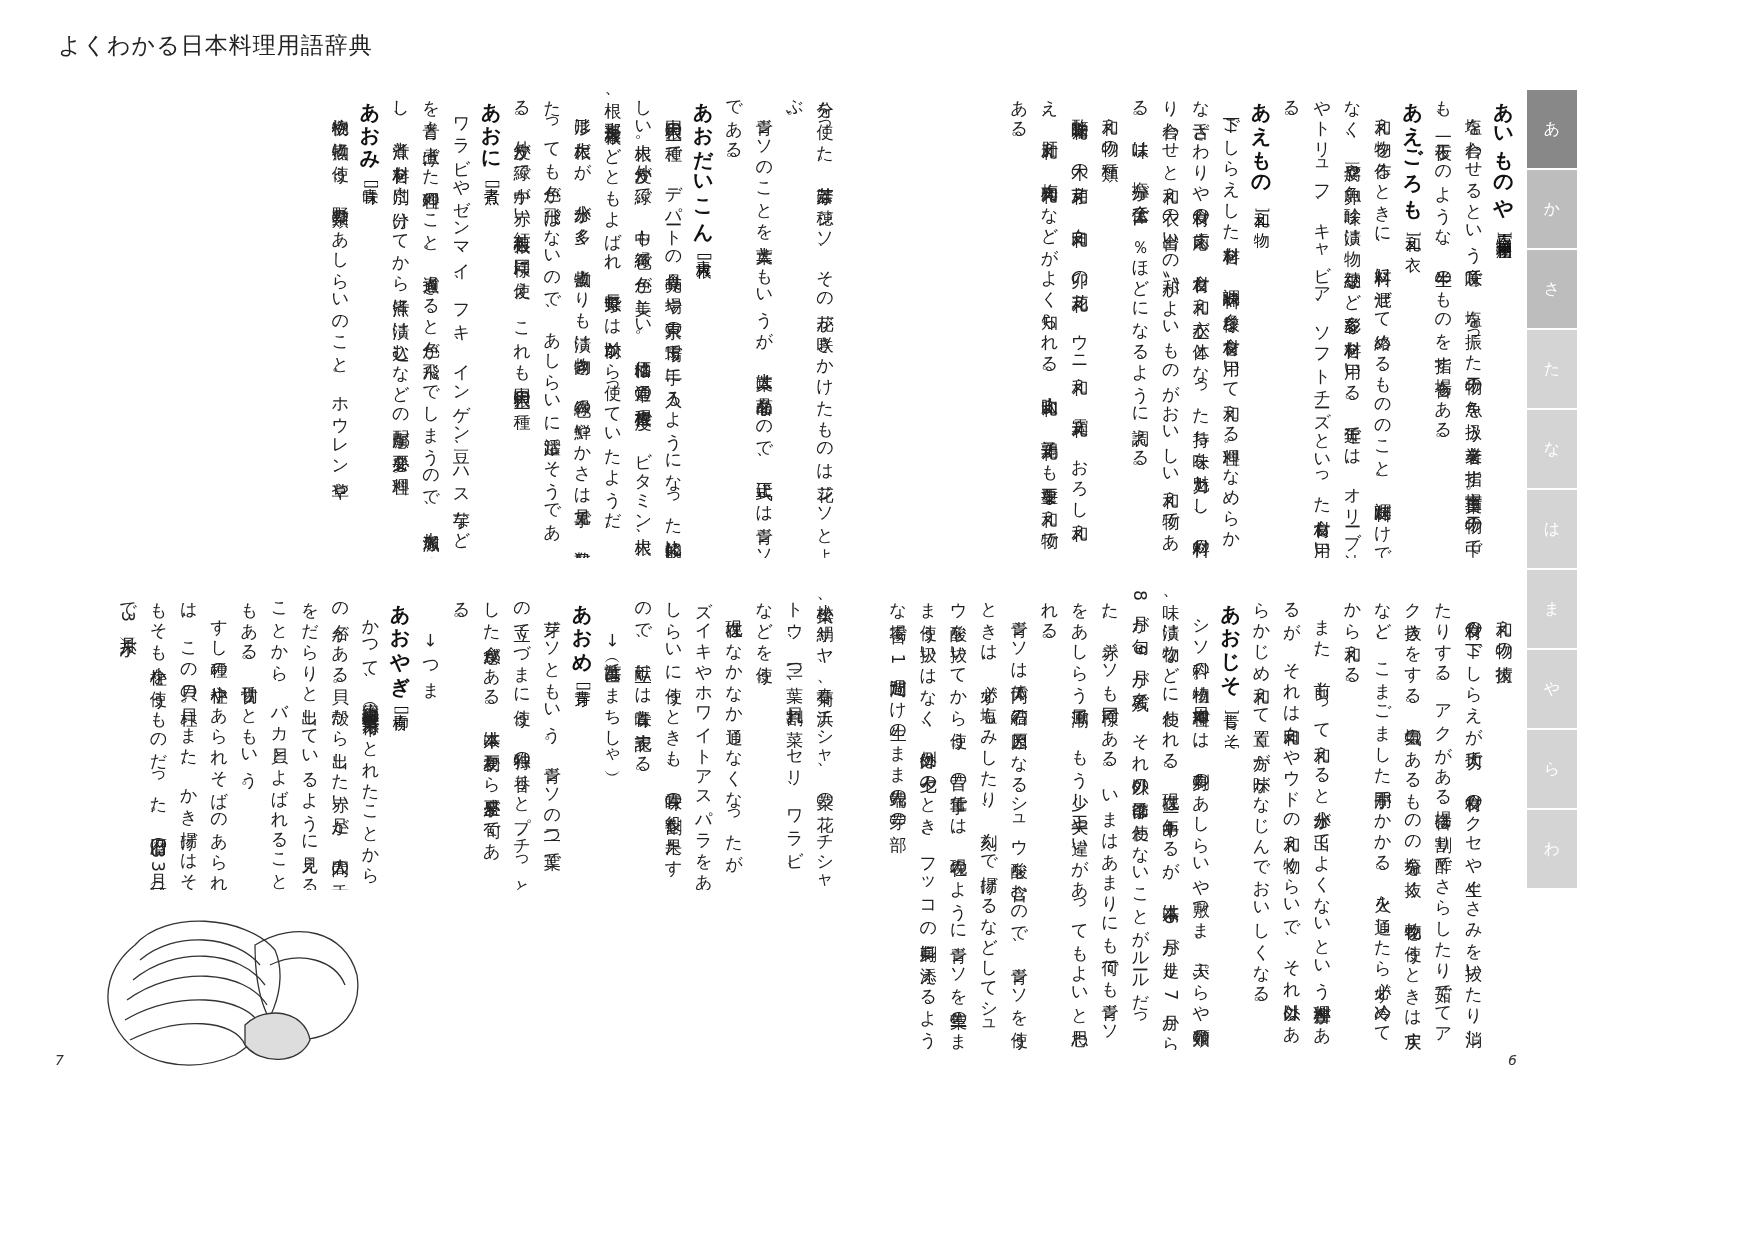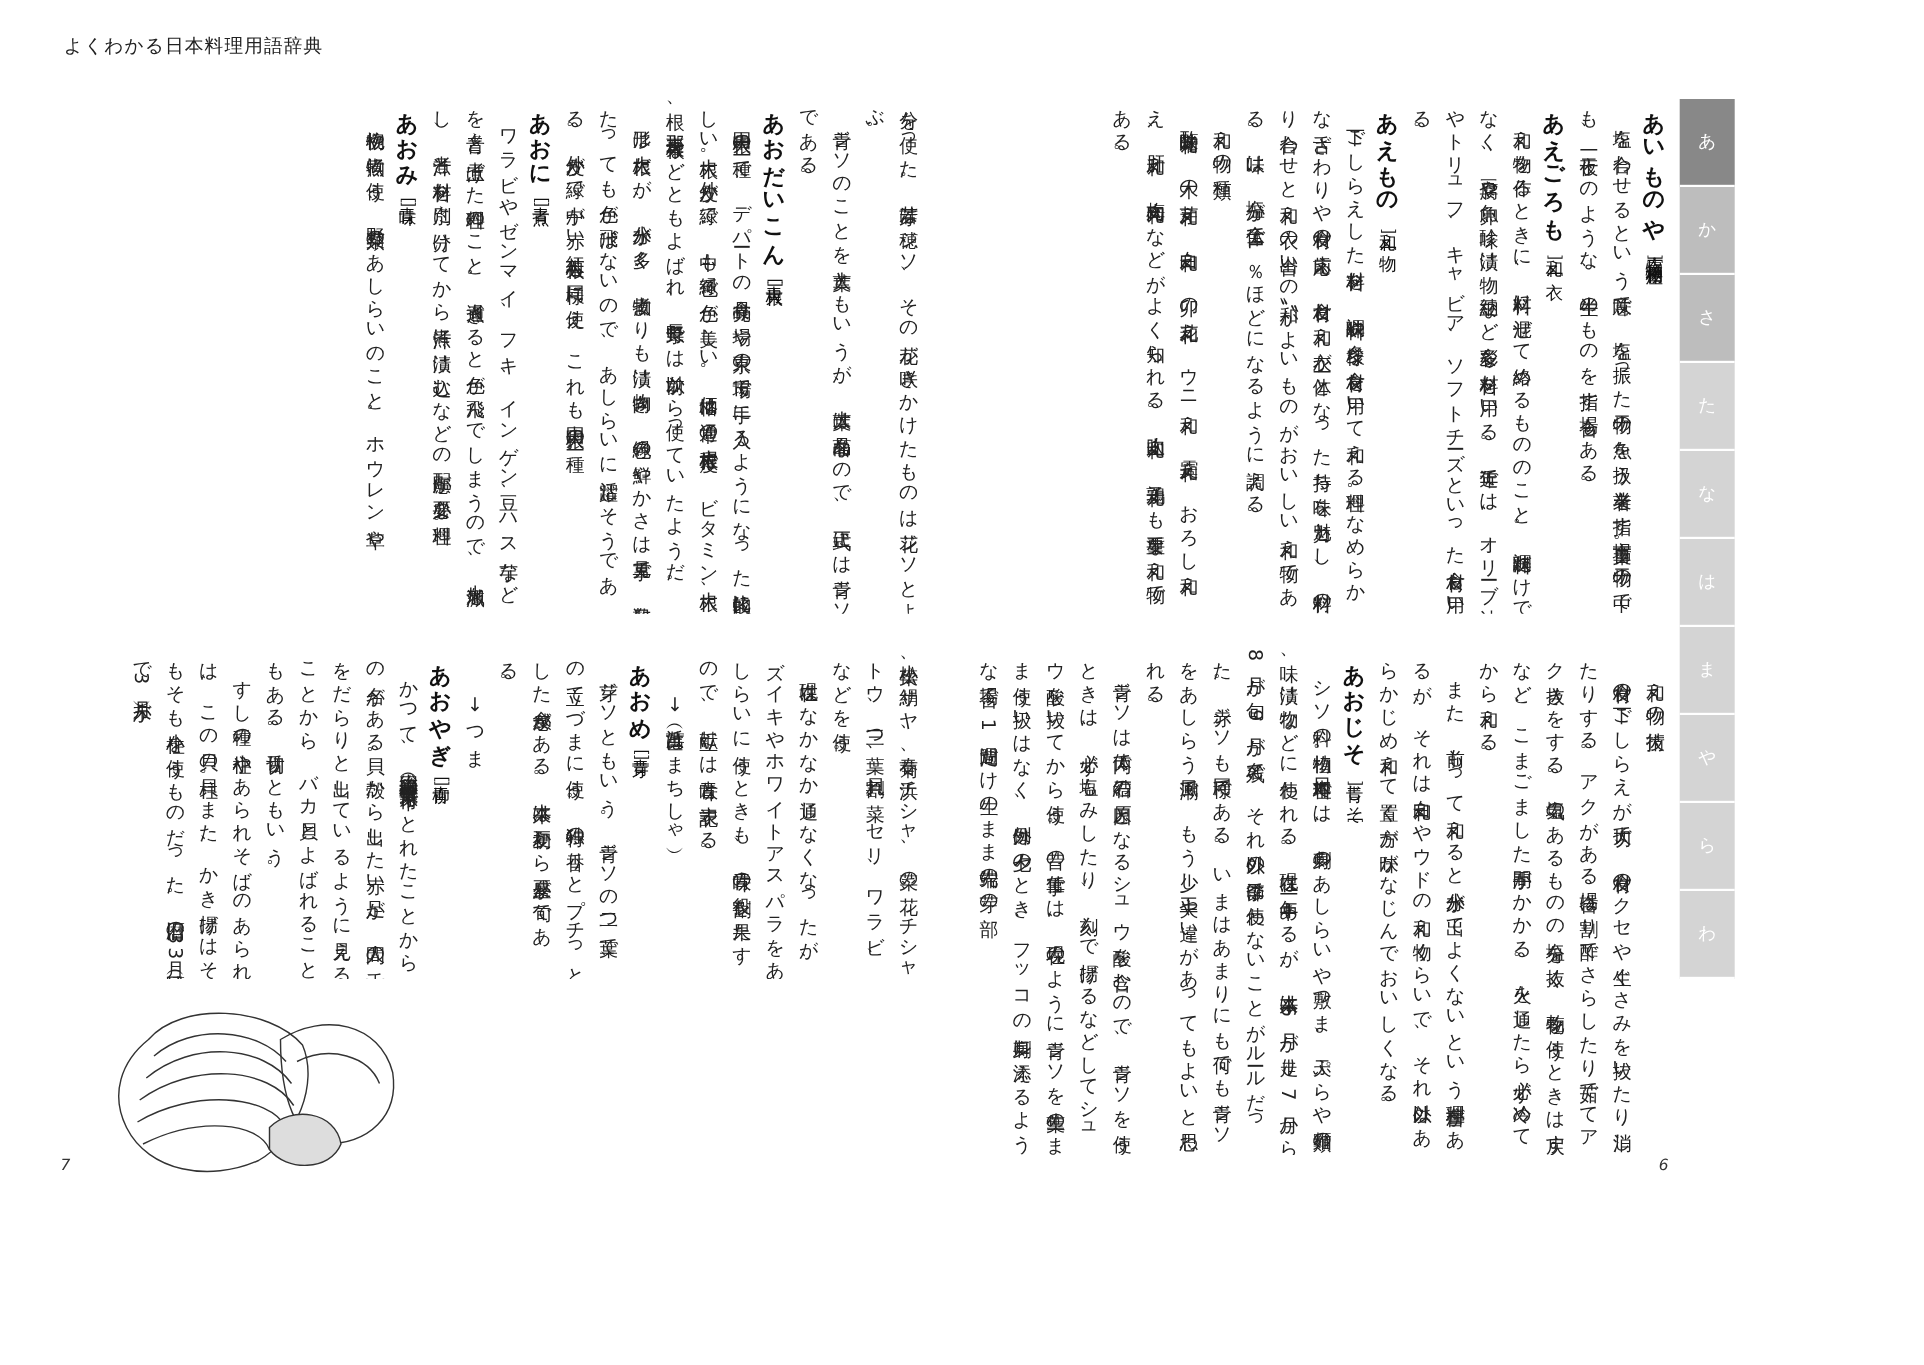--- a/index.html
+++ b/index.html
@@ -1,18 +1,18 @@
 <!DOCTYPE html>
 <html><head>
 <meta charset="utf-8">
 <style>
   html,body{margin:0;padding:0;background:#fff;}
   body{width:1749px;height:1241px;position:relative;overflow:hidden;
        font-family:"DejaVu Sans","Liberation Sans",sans-serif;color:#222;}
-  .running-head{position:absolute;left:58px;top:30px;font-size:17px;letter-spacing:1px;color:#222;}
+  .running-head{position:absolute;left:58px;top:30px;font-size:23px;letter-spacing:1px;color:#222;}
   .page-num{position:absolute;top:1052px;font-size:14px;color:#333;font-style:italic;}
   .tier{position:absolute;writing-mode:vertical-rl;-webkit-writing-mode:vertical-rl;
         font-size:17.2px;line-height:30.3px;letter-spacing:1.4px;white-space:pre-wrap;overflow:hidden;}
   .tier p{margin:0;}
   .entry-head{font-size:20px;font-weight:bold;color:#111;}
   .entry-head .kanji{font-size:16px;font-weight:normal;margin-top:6px;}
   .indent{text-indent:1em;}
   .box-title{padding-top:1em;}
   .tabs{position:absolute;left:1527px;top:90px;width:50px;}
   .tab{height:78px;border-bottom:2px solid #fff;display:flex;align-items:center;justify-content:center;

